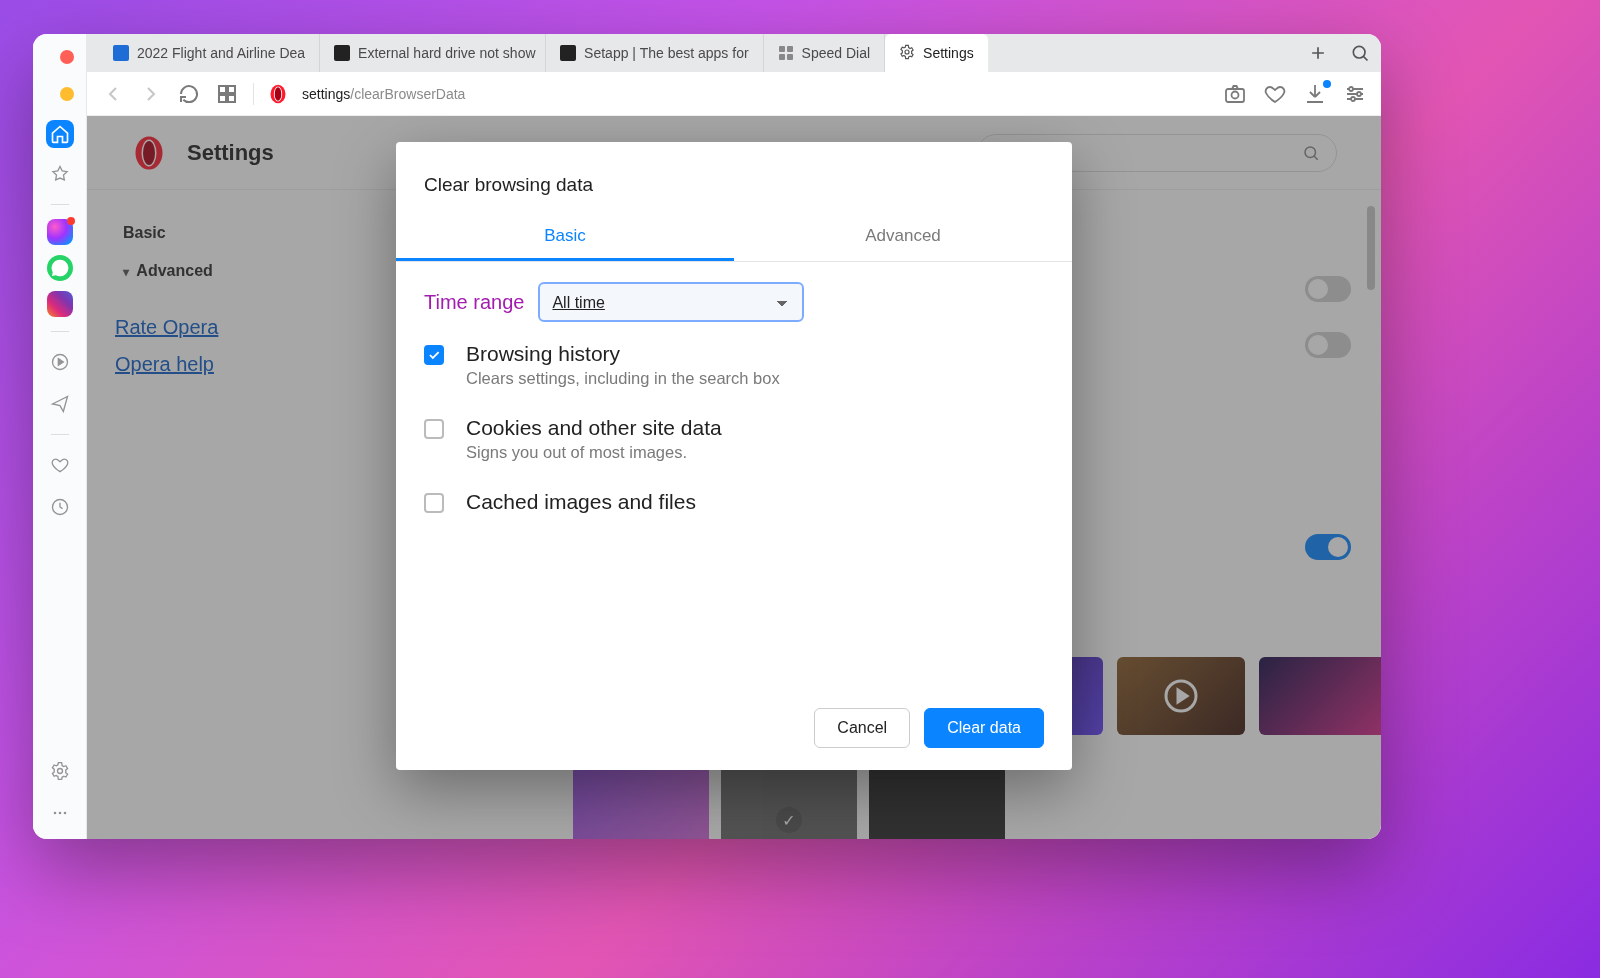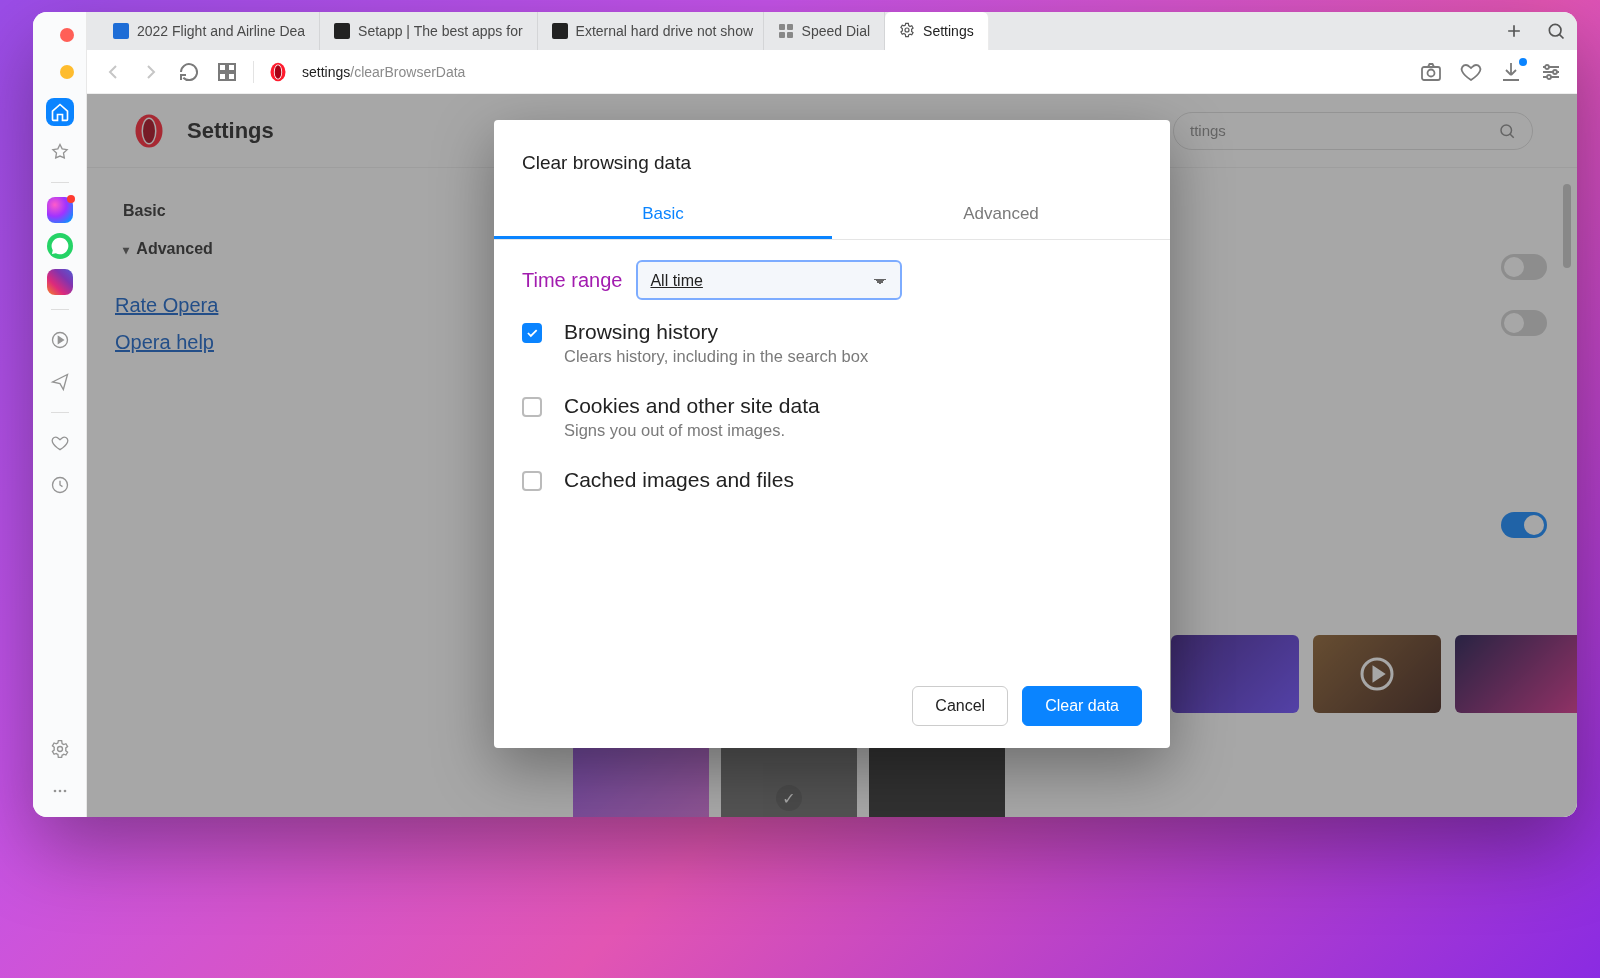--- a/index.html
+++ b/index.html
@@ -1,20 +1,20 @@
 <!DOCTYPE html>
 <html><head>
 <meta charset="utf-8">
 <style>
   * { box-sizing: border-box; margin: 0; padding: 0; }
   html, body { width: 1600px; height: 978px; overflow: hidden; font-family: -apple-system, BlinkMacSystemFont, "Segoe UI", sans-serif; }
   body { background: linear-gradient(135deg, #9b4de8 0%, #c553e8 30%, #e255b3 60%, #8a2be2 100%); display:flex; align-items:flex-start; justify-content:flex-start; }
 
   .window {
-    position:absolute; left:33px; top:12px; width:1544px; height:805px;
+    position:absolute; left:33px; top:34px; width:1348px; height:805px;
     background:#fff; border-radius:14px; box-shadow:0 30px 80px rgba(0,0,0,.35);
     overflow:hidden; display:flex;
   }
 
   
   .traffic { position:absolute; left:16px; top:16px; display:flex; flex-direction:column; gap:23px; align-items:center; width:36px;}
   .dot { width:14px; height:14px; border-radius:50%; }
   .dot.red{background:#ff5f57;} .dot.yellow{background:#febc2e;} .dot.green{background:#28c840;}
 
   .left-rail {
@@ -185,26 +185,26 @@
     </div>
   </div>
 
   <div class="main">
     <div class="tabstrip">
       <div class="tab">
           <span class="favicon fav-blue"></span>
           <span>2022 Flight and Airline Dea</span>
         </div>
       <div class="tab">
+          <span class="favicon fav-amber"></span>
+          <span>External hard drive not show</span>
+        </div>
+      <div class="tab">
           <span class="favicon fav-green"></span>
           <span>Setapp | The best apps for</span>
-        </div>
-      <div class="tab">
-          <span class="favicon fav-amber"></span>
-          <span>External hard drive not show</span>
         </div>
       <div class="tab">
         <span class="favicon fav-grid"><svg viewBox="0 0 16 16" width="16" height="16" fill="#888">
               <rect x="1" y="1" width="6" height="6" rx="1"></rect>
               <rect x="9" y="1" width="6" height="6" rx="1"></rect>
               <rect x="1" y="9" width="6" height="6" rx="1"></rect>
               <rect x="9" y="9" width="6" height="6" rx="1"></rect>
             </svg></span>
         <span>Speed Dial</span>
       </div>
@@ -361,21 +361,21 @@
         </div>
 
         <div class="opt">
           <div class="chk checked">
               <svg viewBox="0 0 24 24" fill="none" stroke="#fff" stroke-width="3">
                 <path d="M5 12l5 5L20 7"></path>
               </svg>
             </div>
           <div>
             <div class="t">Browsing history</div>
-            <div class="s">Clears history, including in the search box</div>
+            <div class="s">Clears settings, including in the search box</div>
           </div>
         </div>
         <div class="opt">
           <div class="chk"></div>
           <div>
             <div class="t">Cookies and other site data</div>
             <div class="s">Signs you out of most images.</div>
           </div>
         </div>
         <div class="opt">

